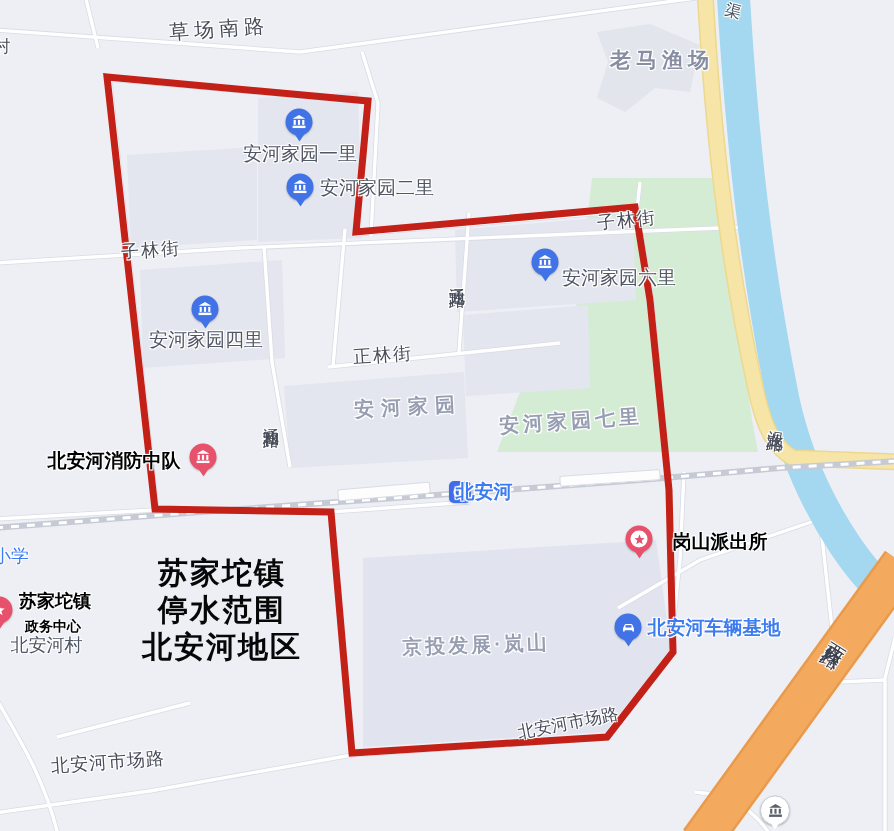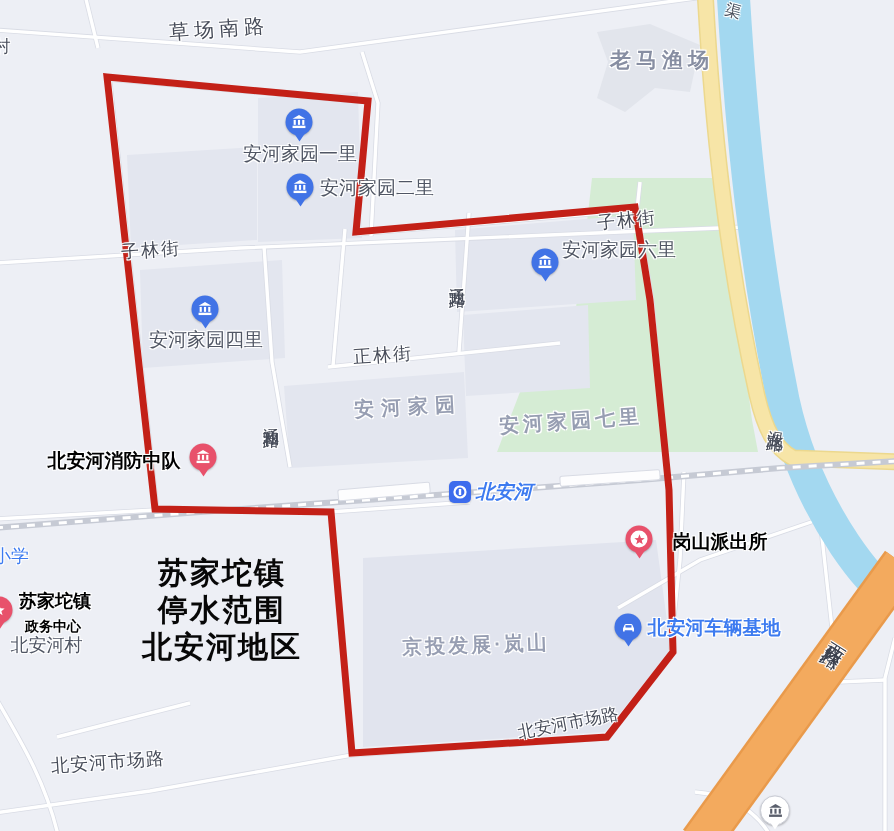--- a/index.html
+++ b/index.html
@@ -180,40 +180,40 @@
 
   <div class="balloon bl" style="left:545px;top:268px;">
     <svg width="15" height="15" viewBox="0 0 14 14" fill="#fff">
         <path d="M7 0.5 L13 4 H1 Z"></path>
         <rect x="2" y="5" width="2" height="4.6"></rect>
         <rect x="6" y="5" width="2" height="4.6"></rect>
         <rect x="10" y="5" width="2" height="4.6"></rect>
         <rect x="1" y="10.4" width="12" height="2.2"></rect>
       </svg>
   </div>
-  <div class="lbl dark" style="left:619px;top:250px;font-size:19px;text-align:center;">安河家园六里</div>
+  <div class="lbl dark" style="left:619px;top:278px;font-size:19px;text-align:center;">安河家园六里</div>
 
   <div class="lbl red" style="left:114px;top:461px;font-size:19px;font-weight:bold;">北安河消防中队</div>
   <div class="balloon rd" style="left:203px;top:463px;">
     <svg width="15" height="15" viewBox="0 0 14 14" fill="#fff">
         <path d="M7 0.5 L13 4 H1 Z"></path>
         <rect x="2" y="5" width="2" height="4.6"></rect>
         <rect x="6" y="5" width="2" height="4.6"></rect>
         <rect x="10" y="5" width="2" height="4.6"></rect>
         <rect x="1" y="10.4" width="12" height="2.2"></rect>
       </svg>
   </div>
 
   <div class="metro" style="left:460px;top:492px;">
     <svg width="16" height="16" viewBox="0 0 16 16">
         <circle cx="8" cy="8" r="5.5" fill="none" stroke="#fff" stroke-width="2.2"></circle>
         <rect x="6.8" y="5" width="2.4" height="6" fill="#fff"></rect>
       </svg>
   </div>
-  <div class="lbl blue" style="left:504px;top:492px;font-size:19px;font-weight:bold;font-style:italic;">北安河</div>
+  <div class="lbl blue" style="left:484px;top:492px;font-size:19px;font-weight:bold;">北安河</div>
 
   <div class="balloon rd" style="left:639px;top:545px;">
     <div class="inner-circle">
       <svg width="12" height="12" viewBox="0 0 12 12">
           <path d="M6 0.8 L7.4 4.4 L11.2 4.6 L8.2 7 L9.3 10.7 L6 8.6 L2.7 10.7 L3.8 7 L0.8 4.6 L4.6 4.4 Z" fill="#e8516b"></path>
         </svg>
     </div>
   </div>
   <div class="lbl red" style="left:720px;top:542px;font-size:19px;font-weight:bold;">岗山派出所</div>
 

